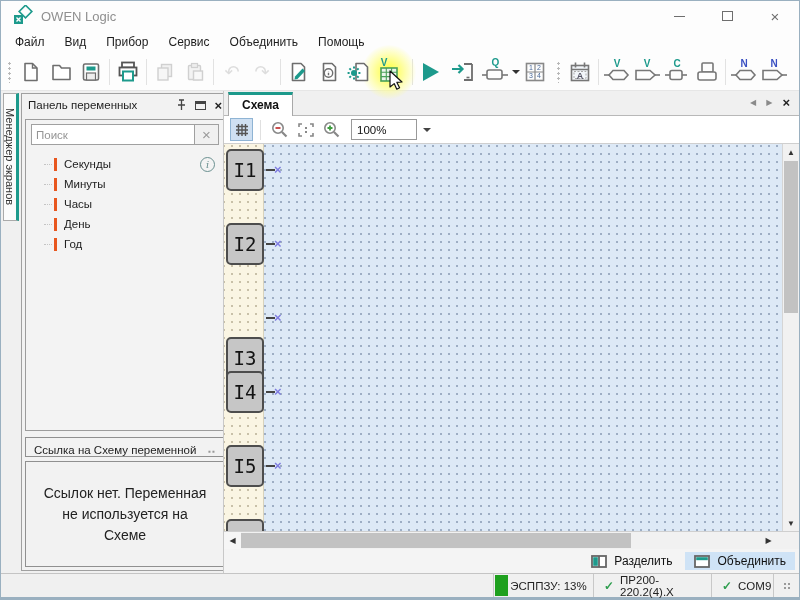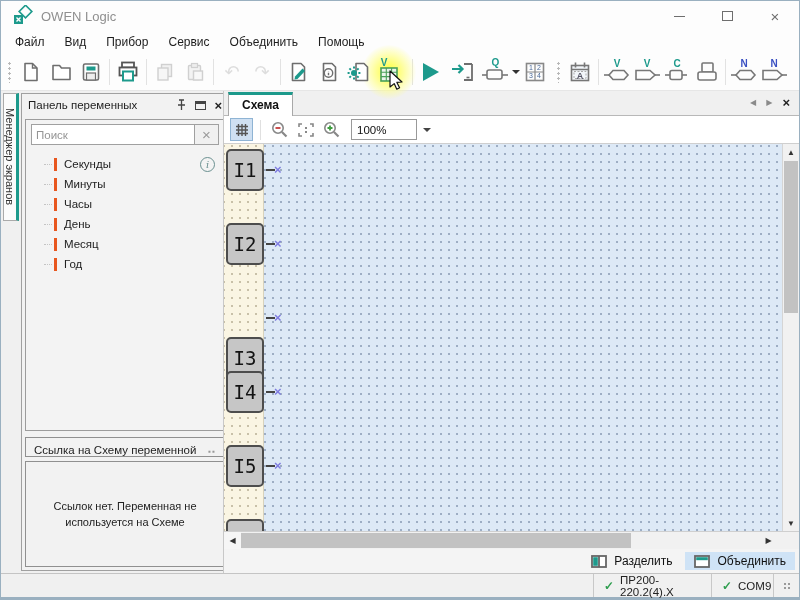--- a/index.html
+++ b/index.html
@@ -60,21 +60,21 @@
   .search-clear { width:24px; height:21px; border:1px solid #a0a0a0; border-left:none; background:#f0f0f0; color:#9a9a9a; font-size:15px; display:flex; align-items:center; justify-content:center; }
   .varlist { flex:1; padding-top:7px; overflow:hidden; }
   .var-row { height:20px; display:flex; align-items:center; padding-left:18px; }
   .branch { width:8px; border-bottom:1px dotted #c4c4c4; margin-right:2px; }
   .obar { width:3px; height:13px; background:#e8571f; margin-right:7px; flex:0 0 auto; }
   .var-label { font-size:11.5px; color:#222; }
   .info-ic { margin-left:auto; margin-right:9px; width:15px; height:15px; border:1.4px solid #6a9090; border-radius:50%; display:flex; align-items:center; justify-content:center; color:#6a9090; font-family:"DejaVu Serif", serif; font-style:italic; font-size:10px; }
   .refpanel { height:130px; margin:3px; display:flex; flex-direction:column; flex:0 0 auto; }
   .ref-head { height:20px; border:1px solid #909090; background:#f2f2f2; display:flex; align-items:flex-end; padding:0 8px; font-size:11.5px; color:#1d1d1d; flex:0 0 auto; }
   .ref-dots { margin-left:auto; color:#999; font-size:8px; letter-spacing:1px; }
-  .ref-body { margin-top:4px; border:1px solid #909090; background:#f2f2f2; flex:1; display:flex; align-items:center; justify-content:center; text-align:center; font-size:11px; color:#222; padding:0 16px; line-height:1.5; }
+  .ref-body { margin-top:4px; border:1px solid #909090; background:#f2f2f2; flex:1; display:flex; align-items:center; justify-content:center; text-align:center; font-size:14px; color:#222; padding:0 16px; line-height:1.5; }
 
   
   .rightcol { flex:1; display:flex; flex-direction:column; min-width:0; background:#f0f0f0; border-left:1px solid #c8c8c8; }
   .tabbar { height:25px; display:flex; align-items:flex-end; background:#f0f0f0; border-bottom:1px solid #b8b8b8; flex:0 0 auto; }
   .tab-active { margin-left:4px; margin-bottom:-1px; background:#fff; border:1px solid #a8a8a8; border-bottom:none; border-top:3px solid #1d9a8c; padding:3px 13px 4px 13px; font-weight:bold; font-size:12px; color:#111; z-index:2; }
   .tab-ctrls { margin-left:auto; display:flex; align-items:center; gap:10px; padding:0 9px 5px 0; }
   .tab-arrow { font-size:8px; color:#8a8a8a; }
   .tab-close { font-size:13px; font-weight:bold; color:#222; }
   .ztoolbar { height:28px; background:#fff; border-bottom:1px solid #cfcfcf; display:flex; align-items:center; padding-left:6px; gap:3px; flex:0 0 auto; }
   .zbtn { width:23px; height:23px; display:flex; align-items:center; justify-content:center; border:1px solid transparent; }
@@ -409,25 +409,20 @@
               <span class="var-label">Часы</span>
             </div>
             <div class="var-row">
               <span class="branch"></span>
               <span class="obar"></span>
               <span class="var-label">День</span>
             </div>
             <div class="var-row">
               <span class="branch"></span>
               <span class="obar"></span>
-              <span class="var-label">Месяц</span>
-            </div>
-            <div class="var-row">
-              <span class="branch"></span>
-              <span class="obar"></span>
               <span class="var-label">Год</span>
             </div>
           </div>
         </div>
 
         <div class="refpanel">
           <div class="ref-head">
             <span>Ссылка на Схему переменной</span>
             <span class="ref-dots">▪▪</span>
           </div>
@@ -533,20 +528,24 @@
             <rect x="2.2" y="2.2" width="11.6" height="3" fill="#1d9a8c"></rect>
           </svg>
           <span>Объединить</span>
         </span>
       </div>
     </div>
   </div>
 
   <div class="statusbar">
     <span class="sb-spacer"></span>
+    <span class="sb-cell sb-mem">
+      <span class="sb-mem-fill"></span>
+      <span class="sb-mem-text">ЭСППЗУ: 13%</span>
+    </span>
     <span class="sb-cell sb-dev">
       <span class="check">✓</span>
       <span>ПР200-220.2(4).X</span>
     </span>
     <span class="sb-cell sb-com">
       <span class="check">✓</span>
       <span>COM9</span>
     </span>
     <span class="sb-cell sb-grip">
       <span class="grip-dots"></span>

